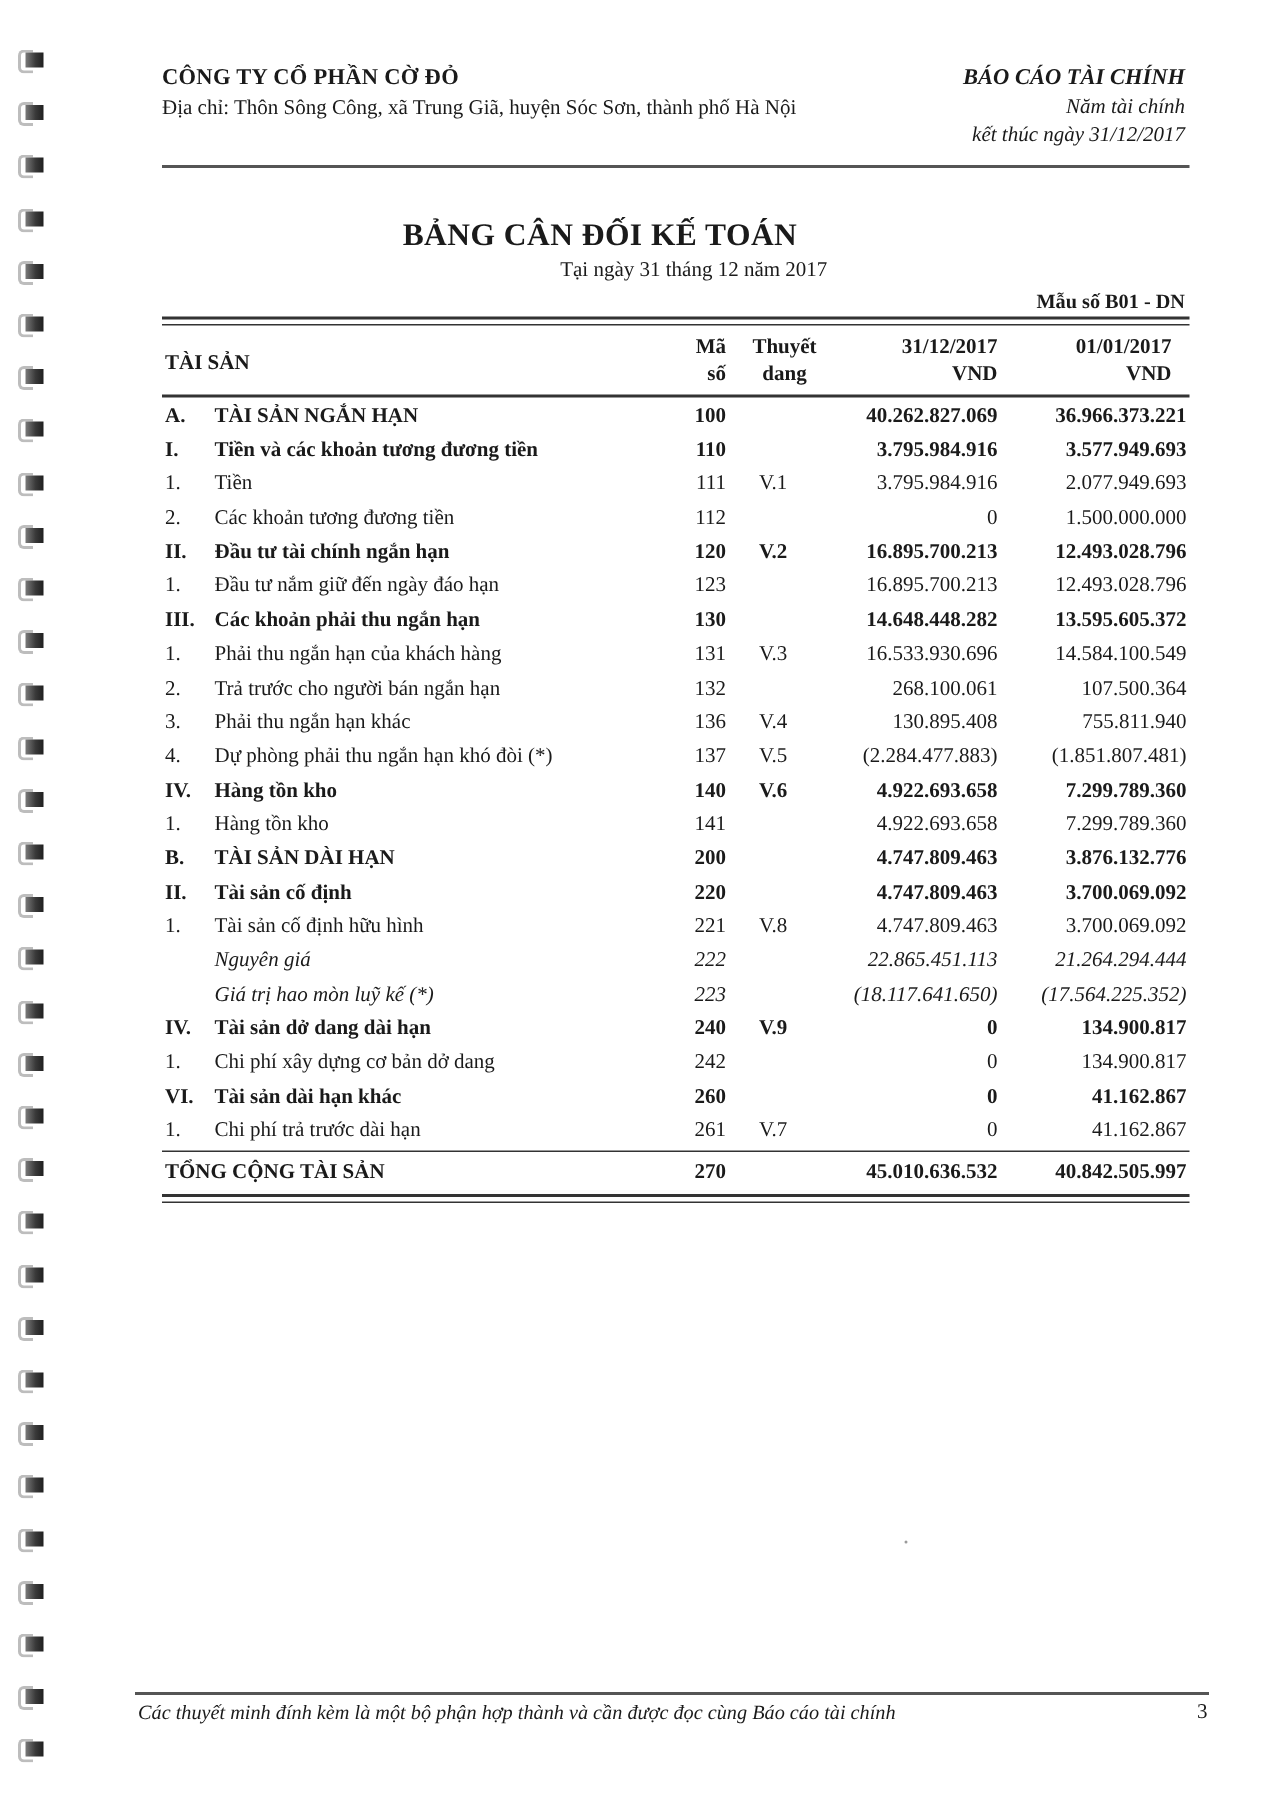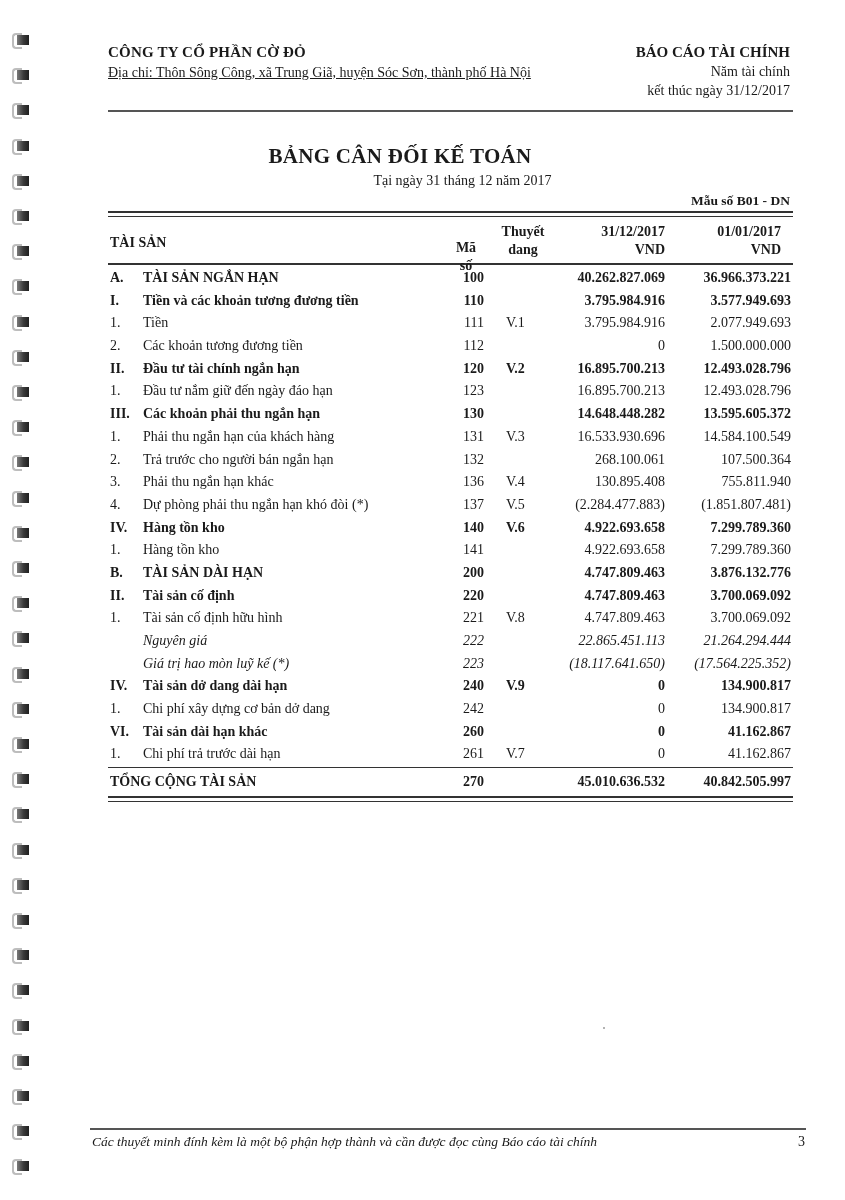--- a/index.html
+++ b/index.html
@@ -55,27 +55,27 @@
       top: 44px;
       font-size: 15px;
       font-weight: bold;
       letter-spacing: 0.2px;
     }
     .company-address {
       position: absolute;
       left: 108px;
       top: 65px;
       font-size: 14px;
-      text-decoration: underline;
     }
     .report-block {
       position: absolute;
       right: 55px;
       top: 43px;
       text-align: right;
+      font-style: italic;
     }
     .report-title {
       font-size: 15px;
       font-weight: bold;
       line-height: 19px;
     }
     .report-line {
       font-size: 14px;
       line-height: 19px;
     }
@@ -161,22 +161,22 @@
     }
     .head .h-asset {
       position: absolute;
       left: 2px;
       top: 18px;
     }
     .head .h-code {
       position: absolute;
       left: 340px;
       width: 36px;
-      text-align: center;
-      top: 22px;
+      text-align: right;
+      top: 6px;
       line-height: 18px;
     }
     .head .h-note {
       position: absolute;
       left: 385px;
       width: 60px;
       text-align: center;
       top: 6px;
       line-height: 18px;
     }

